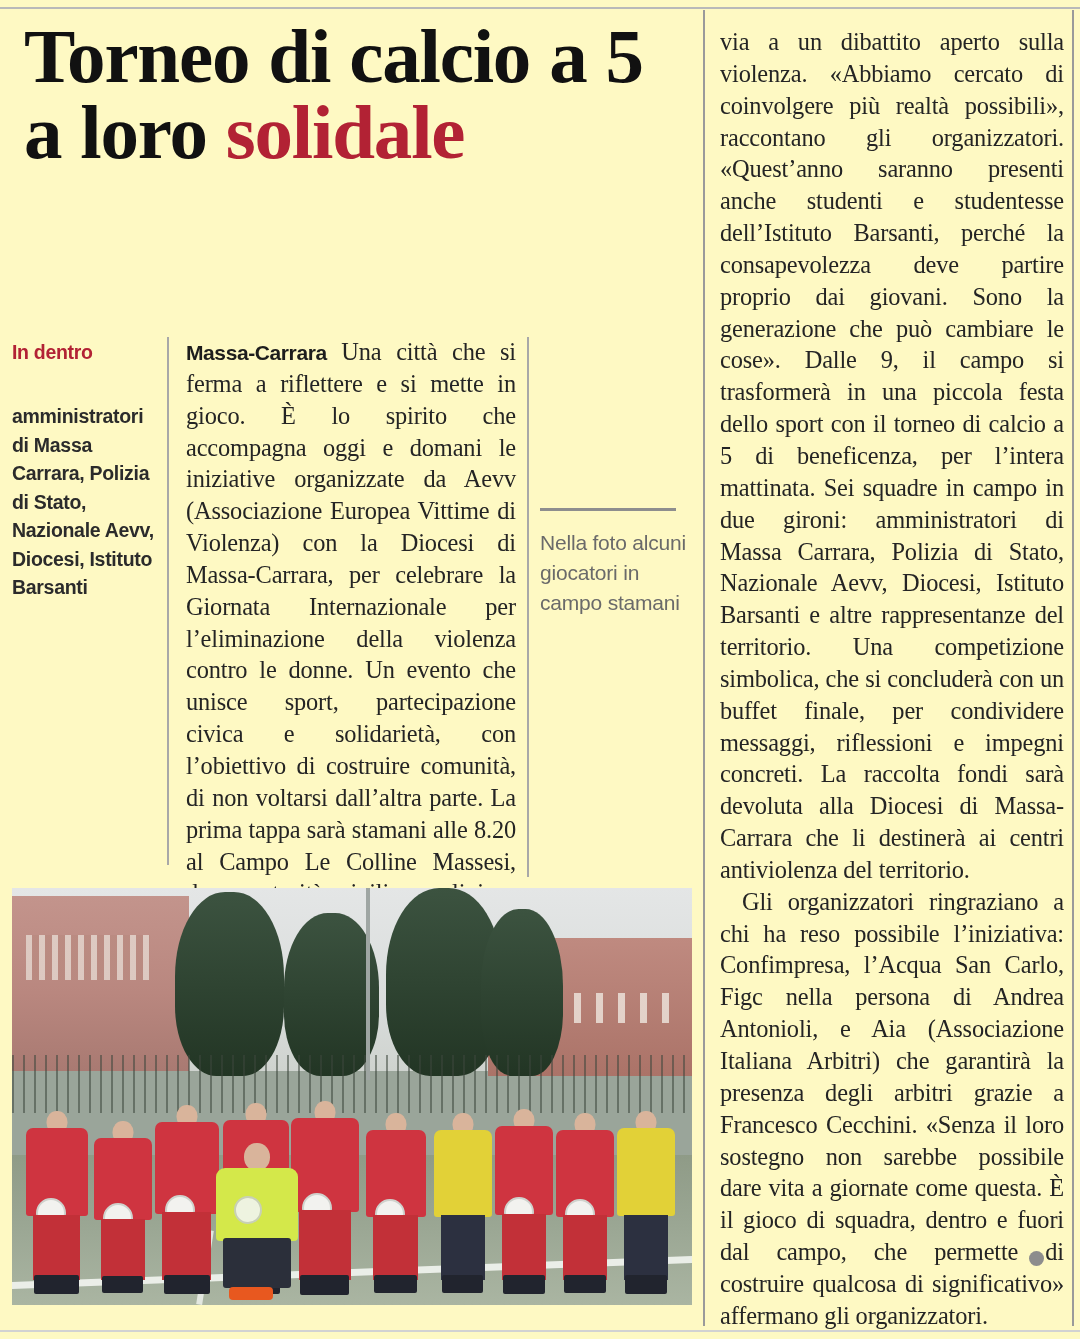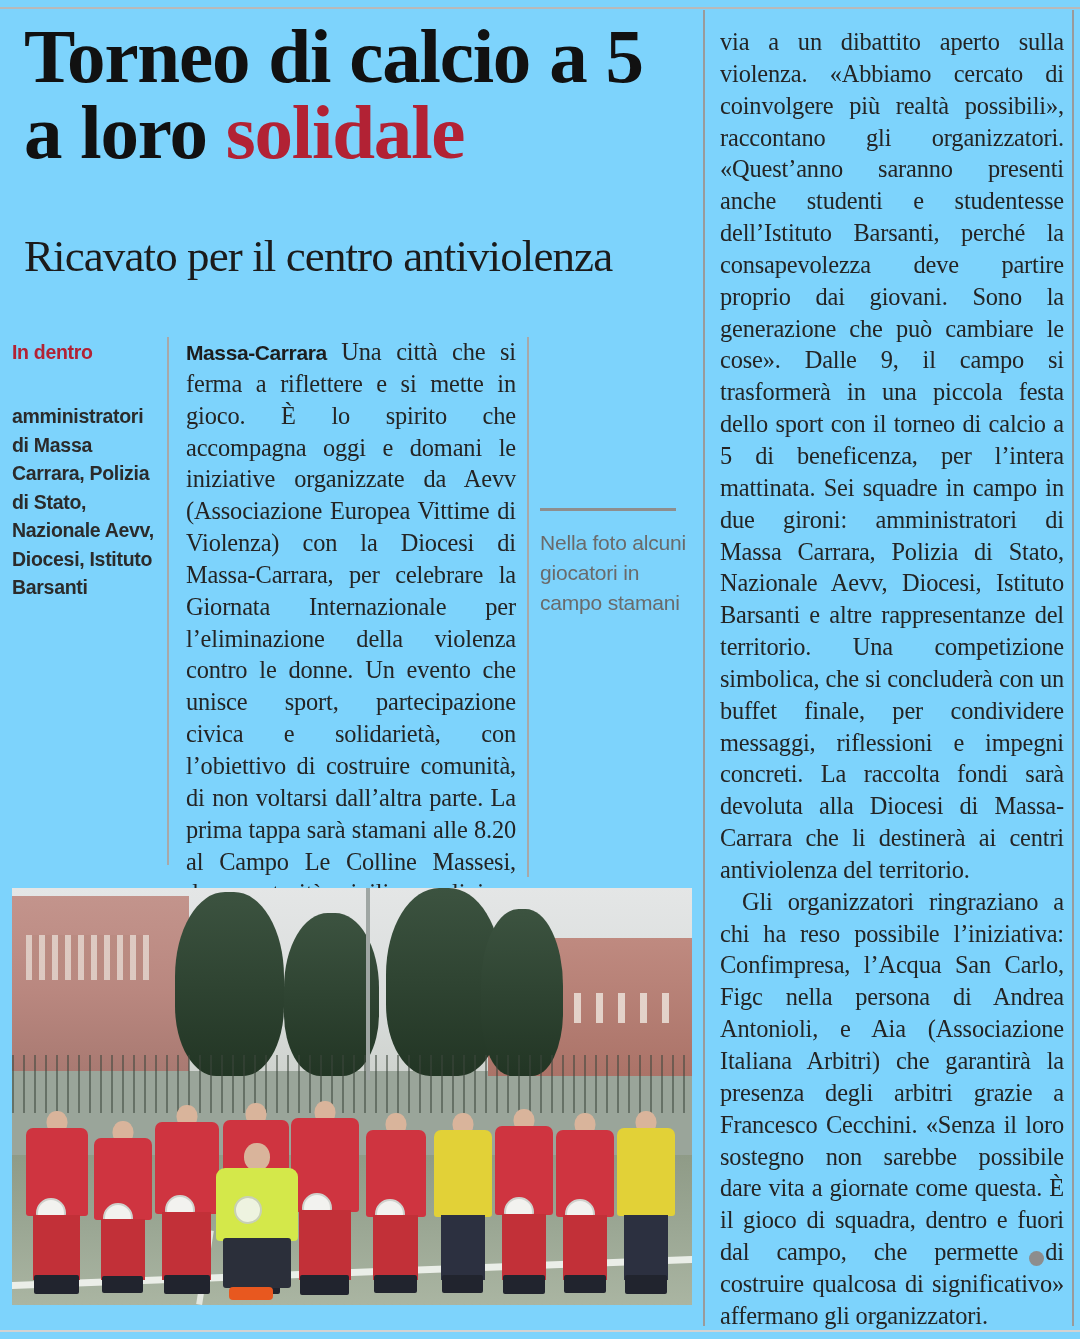--- a/index.html
+++ b/index.html
@@ -11,21 +11,21 @@
     width: 1080px;
     height: 1339px;
     position: relative;
     font-family: "Liberation Serif", serif;
     color: #1a1a1a;
     overflow: hidden;
   }
   .page {
     position: absolute;
     inset: 0;
-    background: #7dd3fc;
+    background: #fef9c3;
   }
 
   
   .rule-top {
     position: absolute;
     left: 0; right: 0; top: 7px;
     height: 2px;
     background: #b9b9b9;
   }
   .rule-bottom {
@@ -294,21 +294,20 @@
   <div class="vrule vrule-main"></div>
   <div class="vrule vrule-far"></div>
   <div class="vrule vrule-side"></div>
   <div class="vrule vrule-cap"></div>
   <div class="hrule-cap"></div>
 
   <div class="headline">
     <h1><span>Torneo di calcio a 5</span><br><span>a loro </span><span class="accent">solidale</span></h1>
   </div>
 
-  <h2 class="subhead">Ricavato per il centro antiviolenza</h2>
 
   <div class="sidebar">
     <span class="kicker">In dentro</span>
     <span class="body">amministratori di Massa Carrara, Polizia di Stato, Nazionale Aevv, Diocesi, Istituto Barsanti</span>
   </div>
 
   <div class="col-body">
     <p><span class="dateline">Massa-Carrara</span><span> Una città che si ferma a riflettere e si mette in gioco. È lo spirito che accompagna oggi e domani le iniziative organizzate da Aevv (Associazione Europea Vittime di Violenza) con la Diocesi di Massa-Carrara, per celebrare la Giornata Internazionale per l’eliminazione della violenza contro le donne. Un evento che unisce sport, partecipazione civica e solidarietà, con l’obiettivo di costruire comunità, di non voltarsi dall’altra parte. La prima tappa sarà stamani alle 8.20 al Campo Le Colline Massesi, dove autorità civili e religiose daranno il</span></p>
   </div>
 

